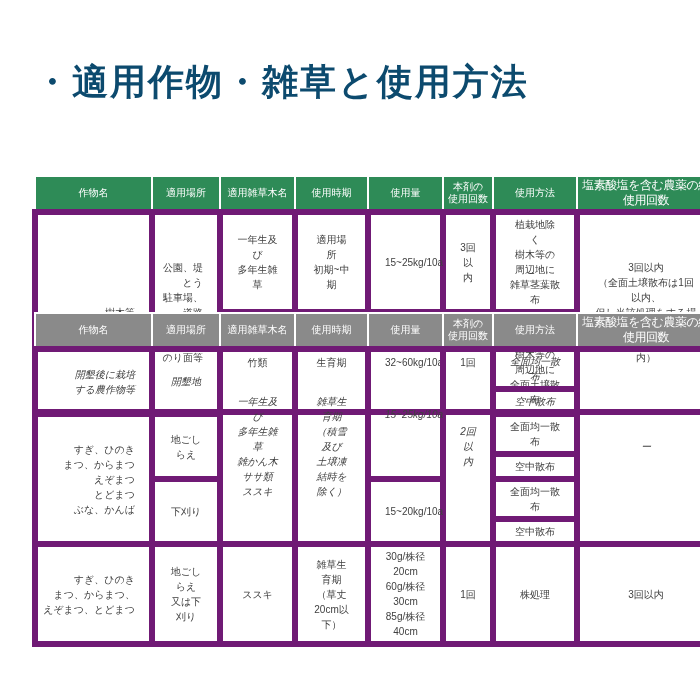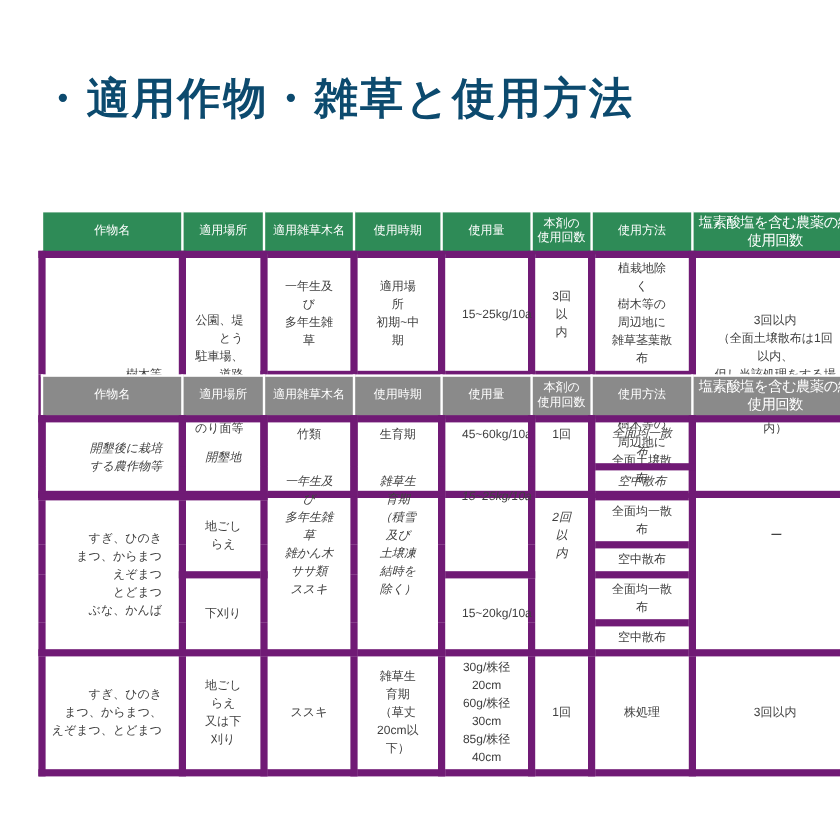--- a/index.html
+++ b/index.html
@@ -86,21 +86,21 @@
 樹木等の周辺地に
 雑草茎葉散布</td>
       <td rowspan="2">3回以内
 （全面土壌散布は1回以内、
 但し当該処理をする場合には
 雑草茎葉散布は1回以内）</td>
     </tr>
     <tr class="r50">
       <td>竹類</td>
       <td>生育期</td>
-      <td>45~60kg/10a</td>
+      <td>32~60kg/10a</td>
       <td>1回</td>
       <td>植栽地を除く
 樹木等の周辺地に
 全面土壌散布</td>
     </tr>
   </tbody>
 </table>
 
 <table class="sheet gray" id="table2">
   <colgroup>

